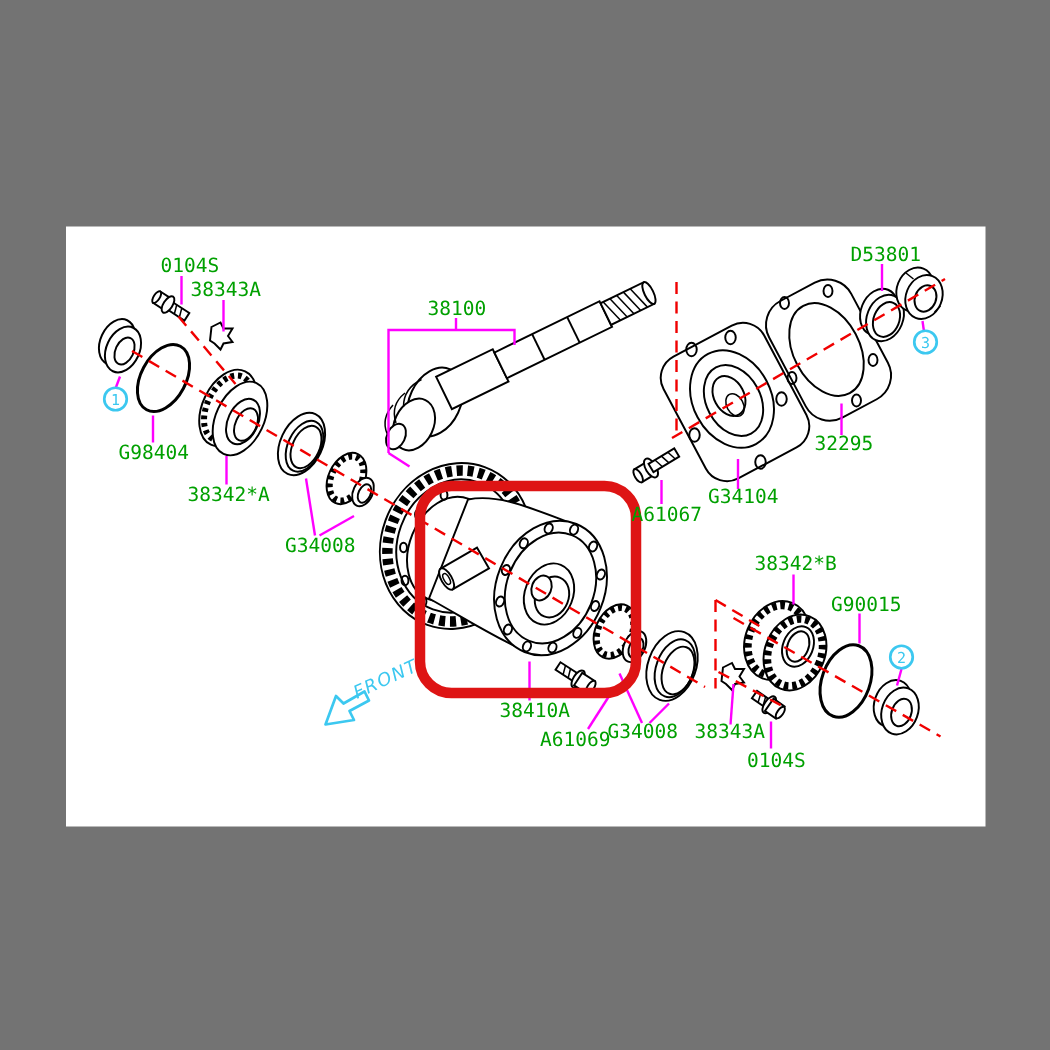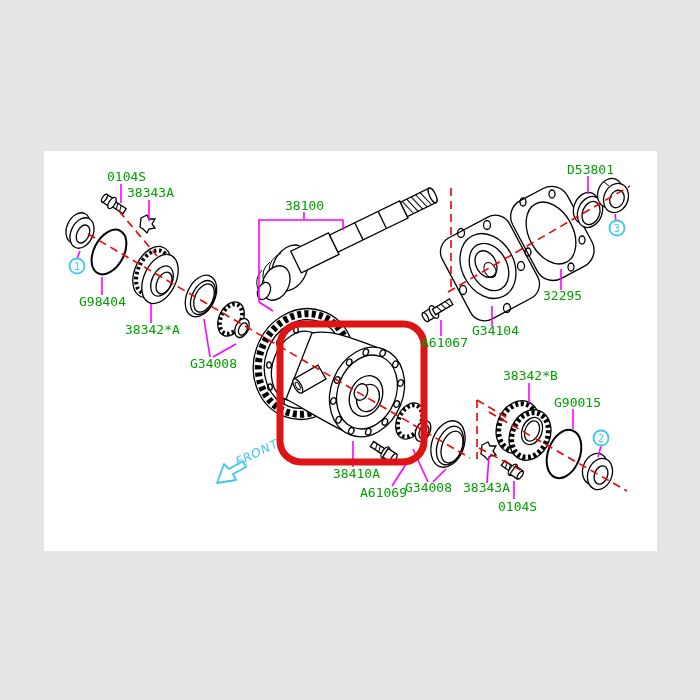--- a/index.html
+++ b/index.html
@@ -1,16 +1,16 @@
 <!DOCTYPE html>
 <html><head>
 <meta charset="utf-8">
 <style>
   html,body{margin:0;padding:0;background:#000;}
-  .stage{position:relative;width:700px;height:700px;background:#e5e5e5;overflow:hidden;}
+  .stage{position:relative;width:700px;height:700px;background:#737373;overflow:hidden;}
   svg{position:absolute;left:0;top:0;}
   .part{fill:#fff;stroke:#000;stroke-width:1.3;}
   .pline{fill:none;stroke:#000;stroke-width:1.3;}
   .pthin{fill:none;stroke:#000;stroke-width:1;}
   .teeth{fill:none;stroke:#000;stroke-width:7;stroke-dasharray:4 3.2;}
   .teeth-sm{fill:none;stroke:#000;stroke-width:5;stroke-dasharray:3 2.5;}
   .ribs{fill:none;stroke:#000;stroke-width:4;stroke-dasharray:2.5 2.5;}
   .leader{fill:none;stroke:#ff00ff;stroke-width:1.6;}
   .dash{fill:none;stroke:#f00000;stroke-width:1.6;stroke-dasharray:8 5;}
   .hl{fill:none;stroke:#de1414;stroke-width:7;}

